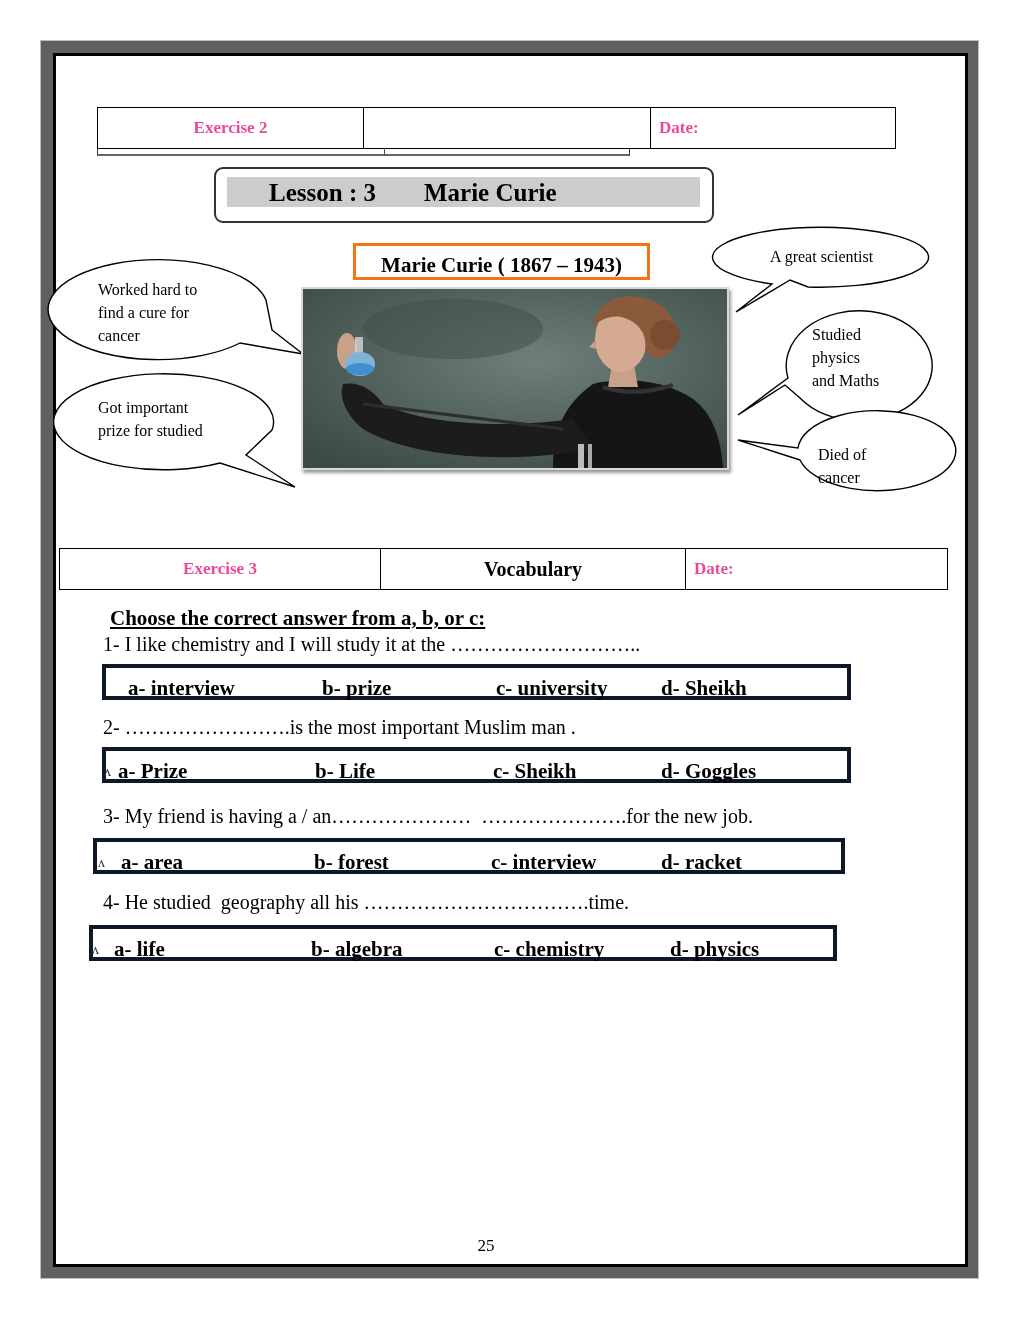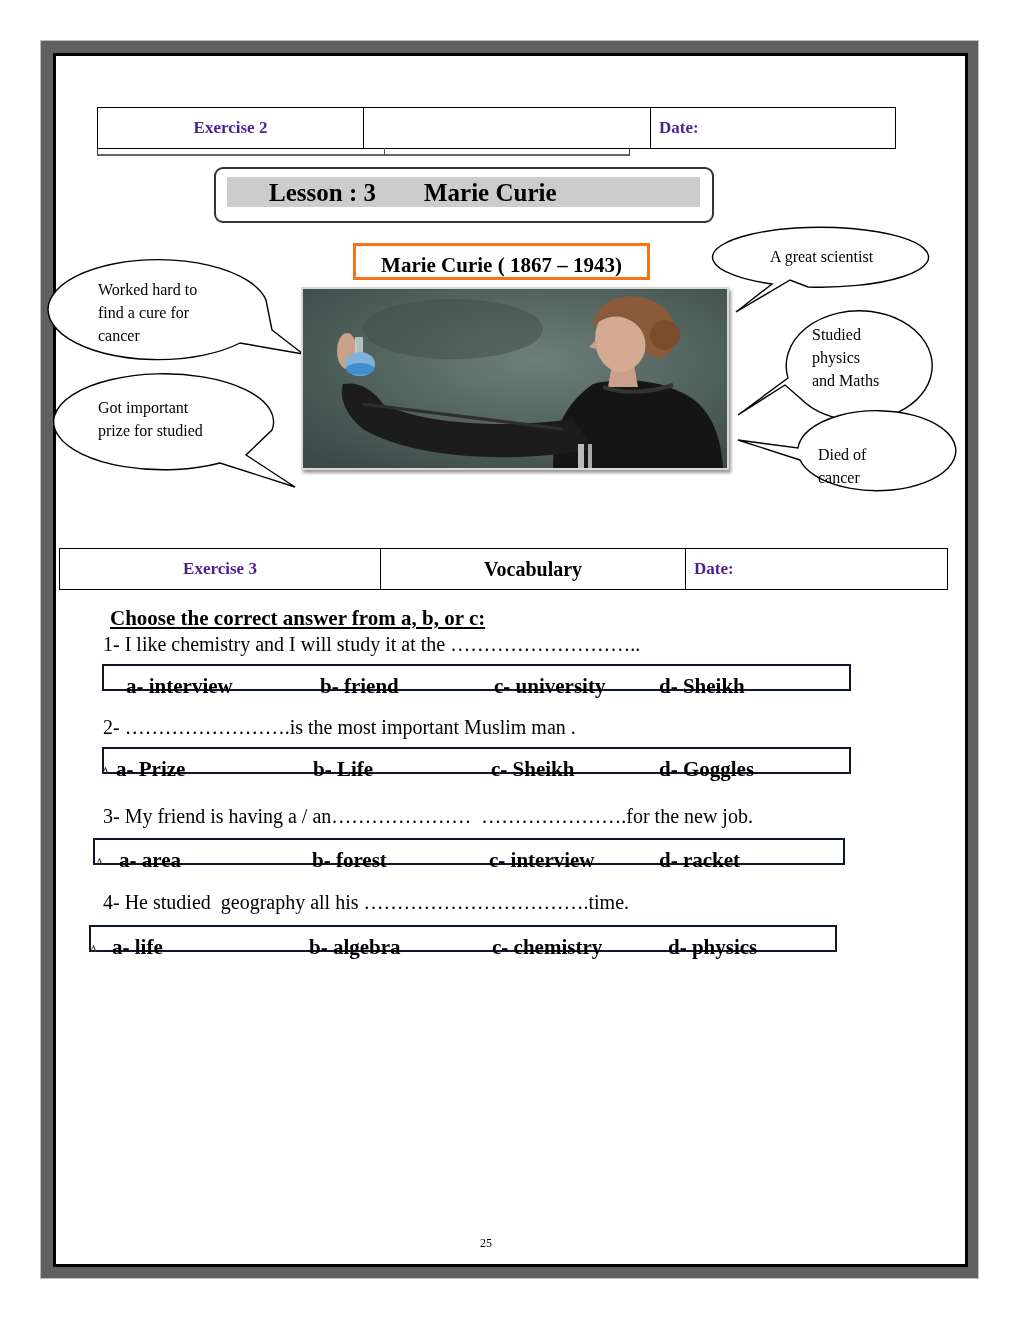--- a/index.html
+++ b/index.html
@@ -8,43 +8,43 @@
   .abs { position:absolute; }
   
   .frame-outer { left:40px; top:40px; width:939px; height:1239px; background:#bdbdbd; }
   .frame-grey { left:41px; top:41px; width:937px; height:1237px; background:#606060; }
   .frame-black { left:53px; top:53px; width:915px; height:1214px; background:#000; }
   .page { left:56px; top:56px; width:909px; height:1208px; background:#fff; }
 
   
   .tbl { border-collapse:collapse; position:absolute; }
   .tbl td { border:1.5px solid #000; padding:0; }
-  .red { color:#4c1d95; font-weight:bold; }
+  .red { color:#ec4899; font-weight:bold; }
   .cell-c { text-align:center; }
   .cell-l { text-align:left; padding-left:8px !important; }
 
   .lesson-box { left:214px; top:167px; width:496px; height:52px; border:2px solid #333; border-radius:9px; }
   .lesson-band { left:227px; top:177px; width:473px; height:30px; background:#cccccc; }
   .lesson-text { left:269px; top:177px; height:20px; line-height:31px; font-size:25px; font-weight:bold; white-space:pre; }
 
   .title-box { left:353px; top:243px; width:297px; height:37px; border:3px solid #f97316; background:#fff;
                text-align:center; line-height:38px; font-size:21px; font-weight:bold; box-sizing:border-box; }
 
   .photo { left:301px; top:287px; width:428px; height:183px; border:2px solid #d8d8d8;
            box-shadow:2px 3px 3px #9a9a9a; box-sizing:border-box; overflow:hidden; }
 
   .bubble-text { font-size:16px; line-height:23px; }
 
   .ex3 { left:59px; top:548px; }
   .instr { left:110px; top:606px; font-size:21px; font-weight:bold; text-decoration:underline; }
   .q { font-size:20px; white-space:pre;margin-left:33px; }
-  .optbox { border:2px solid #0f172a; box-sizing:border-box; height:27px; }
+  .optbox { border:4px solid #0f172a; box-sizing:border-box; height:36px; }
   .opt { position:absolute; top:0; line-height:40px; font-size:21px; font-weight:bold; white-space:pre; }
   .artifact { position:absolute; top:0; line-height:42px; font-size:14px; color:#333; }
-  .pagenum { left:0; width:972px; top:1236px; text-align:center; font-size:12px; }
+  .pagenum { left:0; width:972px; top:1236px; text-align:center; font-size:17px; }
 </style>
 </head>
 <body>
 
 <div class="abs frame-outer"></div>
 <div class="abs frame-grey"></div>
 <div class="abs frame-black"></div>
 <div class="abs page"></div>
 
 <table class="tbl" style="left:97px; top:107px; width:799px; height:42px;">
@@ -158,21 +158,21 @@
     </td>
   </tr>
 </tbody>
   </table>
 
 <div class="abs instr"> Choose the correct answer from a, b, or c:</div>
 
 <div class="abs q" style="left:70px; top:633px;">1- I like chemistry and I will study it at the ………………………..</div>
 <div class="abs optbox" style="left:102px; top:664px; width:749px;">
   <span class="opt" style="left:22px;">a- interview</span>
-  <span class="opt" style="left:216px;">b- friend</span>
+  <span class="opt" style="left:216px;">b- prize</span>
   <span class="opt" style="left:390px;">c- university</span>
   <span class="opt" style="left:555px;">d- Sheikh</span>
 </div>
 
 <div class="abs q" style="left:70px; top:716px;">2- …………………….is the most important Muslim man .</div>
 <div class="abs optbox" style="left:102px; top:747px; width:749px;">
   <span class="artifact" style="left:-2px;">ʌ</span>
   <span class="opt" style="left:12px;">a- Prize</span>
   <span class="opt" style="left:209px;">b- Life</span>
   <span class="opt" style="left:387px;">c- Sheikh</span>

